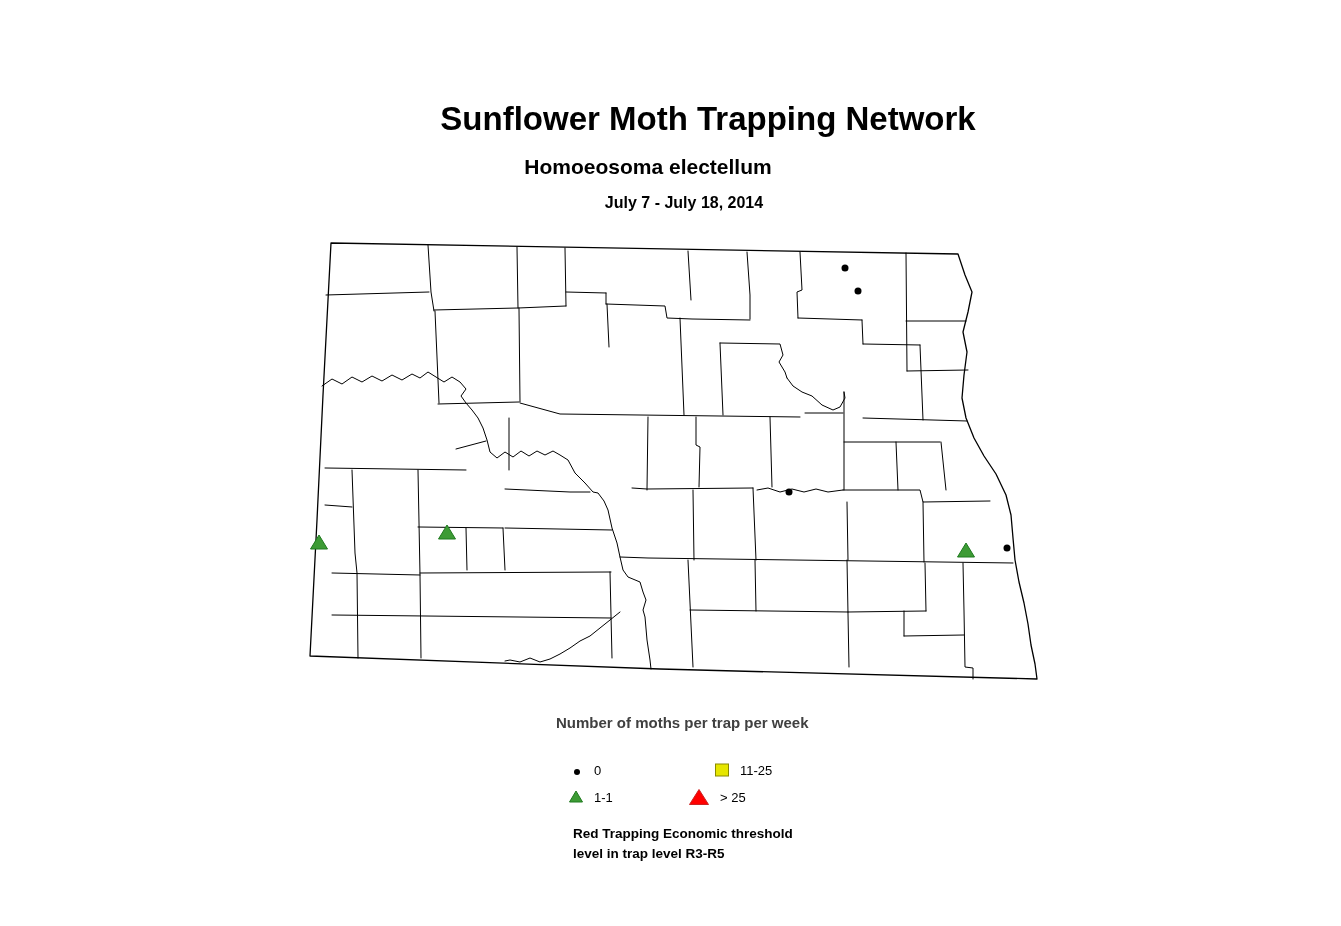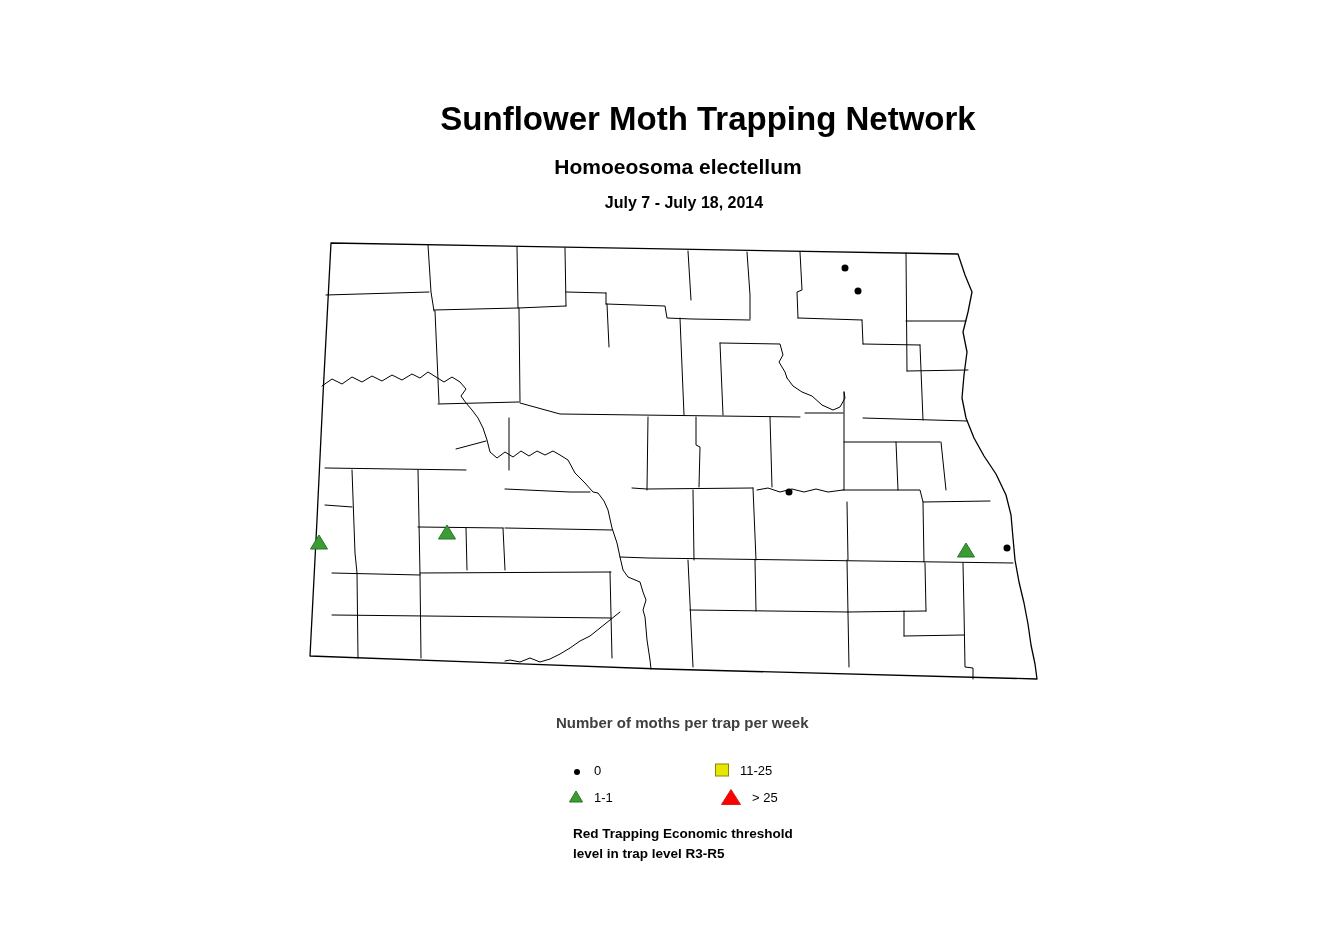--- a/index.html
+++ b/index.html
@@ -2,34 +2,34 @@
 <html><head>
 <meta charset="utf-8">
 <style>
   html,body{margin:0;padding:0;background:#ffffff;}
   #stage{
     position:relative;width:1066px;height:926px;background:#ffffff;
     font-family:"Liberation Sans","DejaVu Sans",sans-serif;overflow:hidden;
   }
   .ttl{position:absolute;white-space:nowrap;color:#000;font-weight:bold;transform:translateX(-50%);}
   #main-title{left:708px;top:100px;font-size:33px;}
-  #sub-title{left:678px;top:155px;font-size:21px;}
+  #sub-title{left:648px;top:155px;font-size:21px;}
   #date-range{left:684px;top:194px;font-size:16px;}
   #map-svg{position:absolute;left:0;top:0;}
   .county{fill:none;stroke:#000;stroke-width:1;stroke-linejoin:round;stroke-linecap:round;}
   .outline{fill:none;stroke:#000;stroke-width:1.3;stroke-linejoin:round;}
   .river{fill:none;stroke:#000;stroke-width:1;stroke-linejoin:round;stroke-linecap:round;}
   .legend-head{position:absolute;left:556px;top:714px;font-size:15px;font-weight:bold;color:#404040;white-space:nowrap;}
   .legend-item{position:absolute;display:flex;align-items:center;gap:10px;}
   .legend-item .lbl{font-size:13px;color:#000;white-space:nowrap;}
   .legend-note{position:absolute;left:573px;top:824px;font-size:13.5px;font-weight:bold;color:#000;line-height:20px;white-space:nowrap;}
   .li-0{left:570px;top:763px;}
   .li-1{left:568px;top:789px;}
   .li-2{left:714px;top:762px;text-align:center;}
-  .li-3{left:720px;top:787px;}
+  .li-3{left:688px;top:787px;}
 </style>
 </head>
 <body>
 
 <div id="stage">
 
   <div id="main-title" class="ttl">Sunflower Moth Trapping Network</div>
   <div id="sub-title" class="ttl">Homoeosoma electellum</div>
   <div id="date-range" class="ttl">July 7 - July 18, 2014</div>
 

